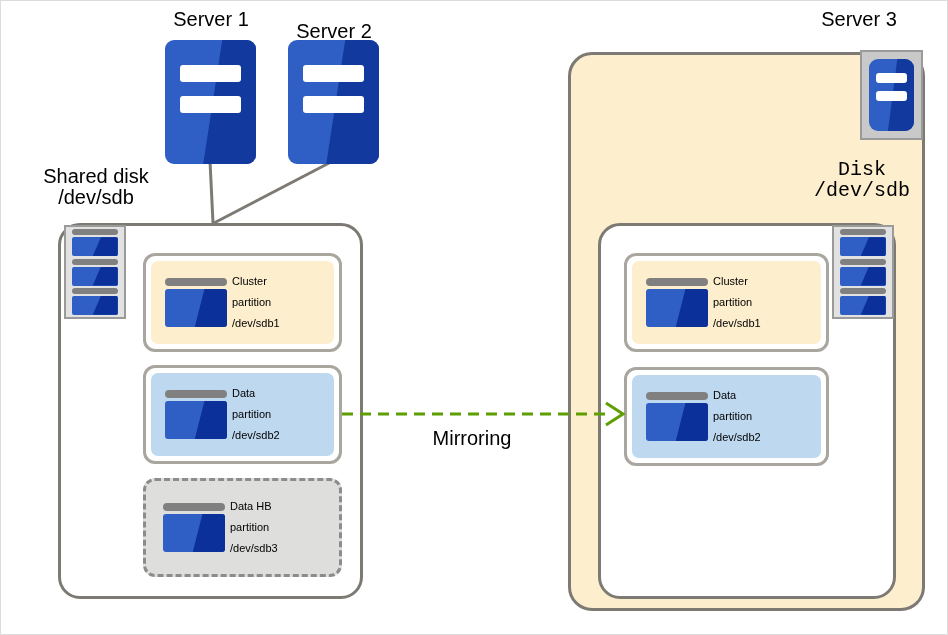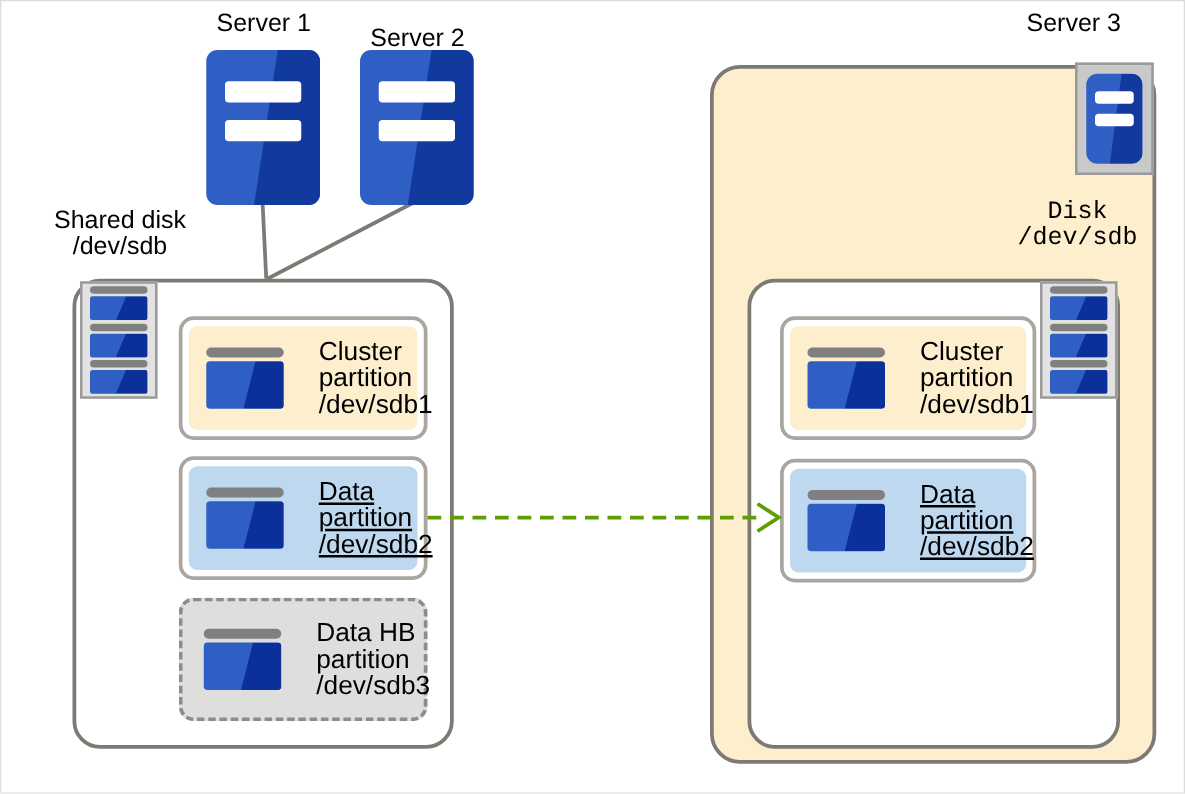--- a/index.html
+++ b/index.html
@@ -40,32 +40,32 @@
        border:3px solid #7d7a74;border-radius:24px;background:#fdeece;}
 
   
   .part{position:absolute;box-sizing:border-box;
        border:3px solid #a9a6a0;border-radius:12px;
        padding:3px;}
   .part > .inner{width:100%;height:100%;box-sizing:border-box;
        border:2px solid #ffffff;border-radius:9px;
        display:flex;align-items:center;}
   .part.cream > .inner{background:#fdeece;}
-  .part.blue  > .inner{background:#bed9ef;text-decoration:underline;}
+  .part.blue  > .inner{background:#bed9ef;}
   .part.dashed{border:3px dashed #8c8c8c;border-radius:12px;padding:0;
        background:#dededd;}
   .part.dashed > .inner{border:none;background:transparent;border-radius:9px;}
 
   .picon{position:relative;flex:0 0 auto;margin-left:14px;}
   .picon .cap{height:8px;background:#808080;border-radius:5px;margin-bottom:3px;}
   .picon .body{height:38px;position:relative;overflow:hidden;
        background:#2f5fc4;border-radius:3px;}
   .picon .body .dk{position:absolute;top:0;right:0;height:100%;width:52%;
        background:#0b3099;clip-path:polygon(30% 0,100% 0,100% 100%,0 100%);}
-  .ptext{margin-left:28px;font-size:21px;line-height:21px;color:#000;
+  .ptext{margin-left:5px;font-size:11px;line-height:21px;color:#000;
        white-space:pre-line;}
 
   
   .svgl{position:absolute;left:0;top:0;width:948px;height:635px;
         pointer-events:none;}
 </style>
 </head>
 <body>
 
 <div id="canvas">
@@ -219,14 +219,15 @@
       <div class="ptext">Data
 partition
 /dev/sdb2</div>
     </div>
   </div>
 
   <svg class="svgl" viewBox="0 0 948 635" xmlns="http://www.w3.org/2000/svg">
     <line x1="341" y1="413" x2="608" y2="413" stroke="#5e9e00" stroke-width="3" stroke-dasharray="11 7"></line>
     <polyline points="605,402 622,413 605,424" fill="none" stroke="#5e9e00" stroke-width="3"></polyline>
   </svg>
+  <div class="lbl" style="left:406px;top:427px;width:130px;">Mirroring</div>
 
 </div>
 
 </body></html>

